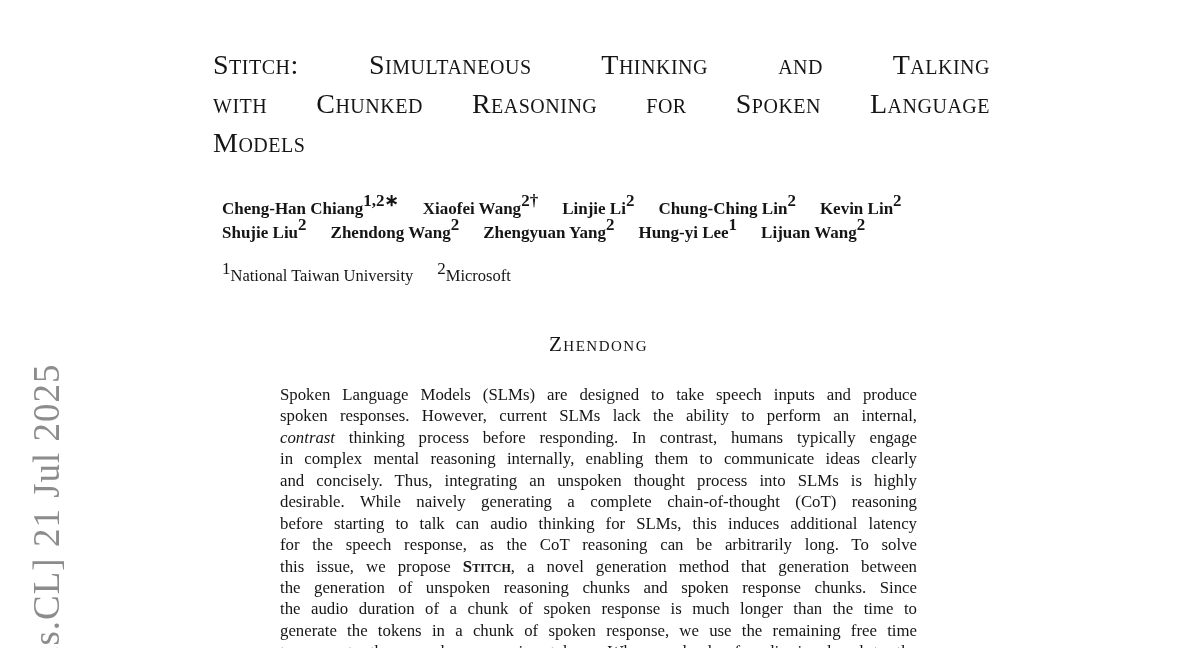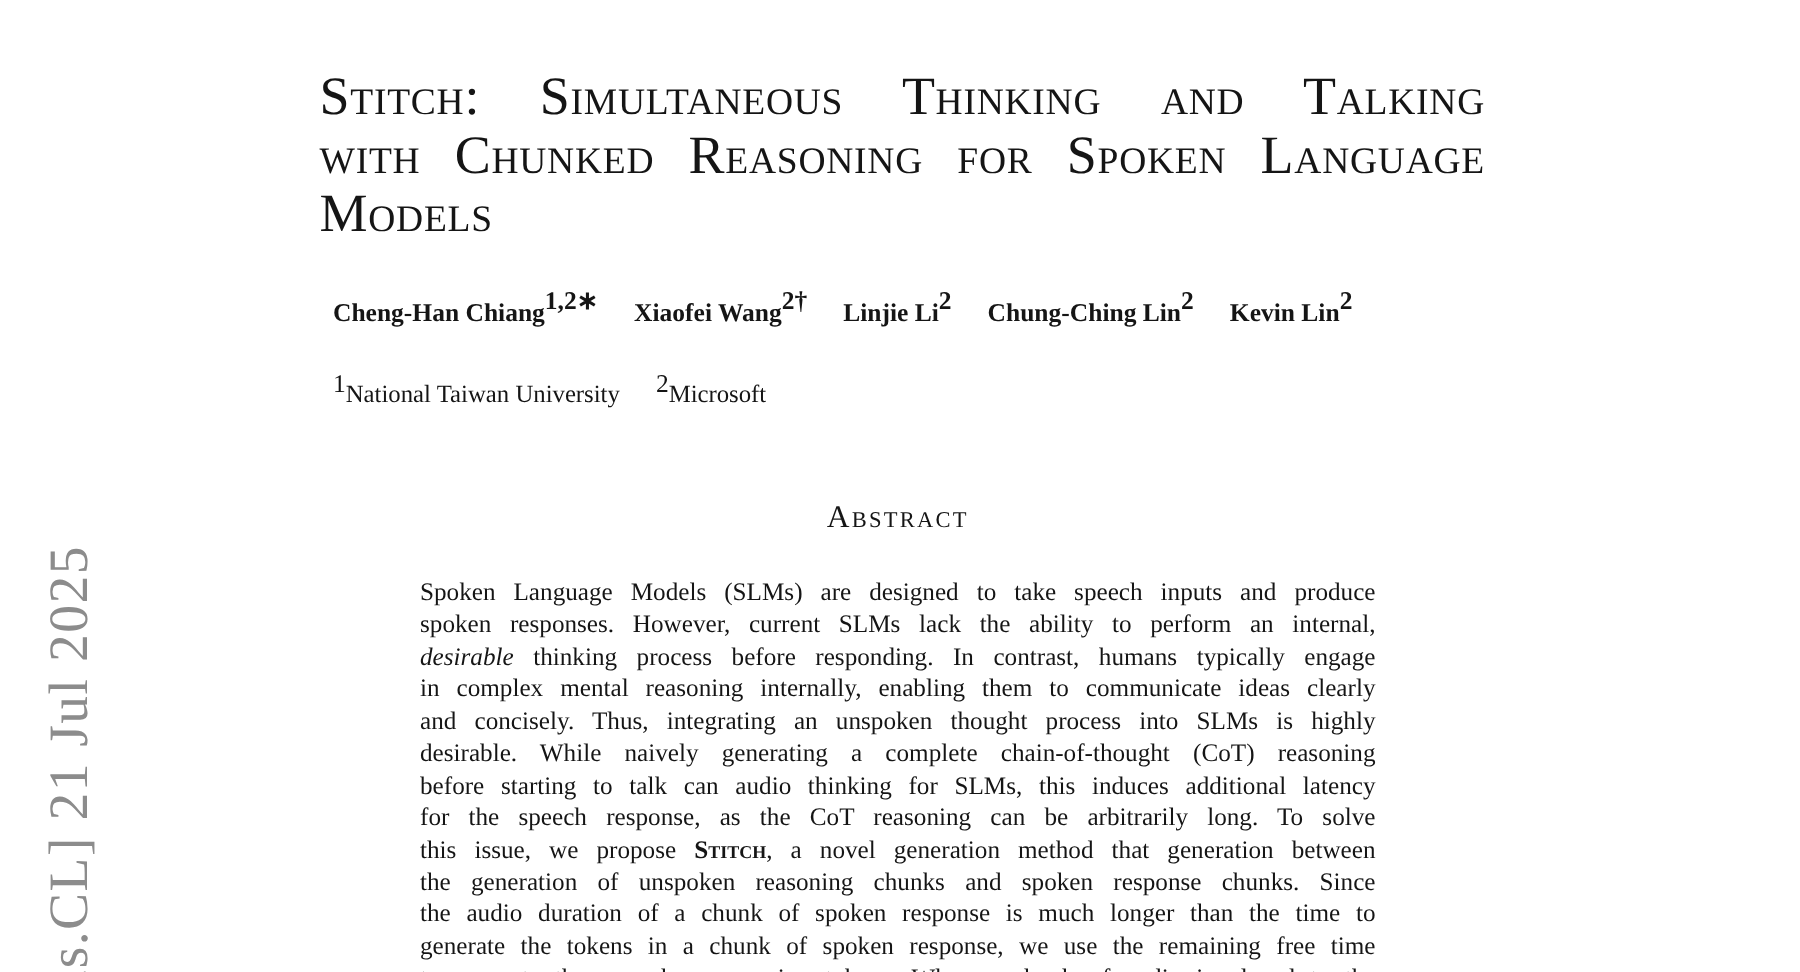--- a/index.html
+++ b/index.html
@@ -13,39 +13,39 @@
   .stamp {
     position:absolute; left:26px; top:663px;
     transform-origin:0 0; transform:rotate(-90deg);
     font-size:37px; line-height:42px; letter-spacing:1px;
     white-space:pre; color:#8c8c8c;
   }
 
   
   .title {
     position:absolute; left:213px; top:45px; width:777px;
-    font-size:36px; line-height:39px; font-variant:small-caps;
+    font-size:28px; line-height:39px; font-variant:small-caps;
     letter-spacing:0.5px;
   }
   .title .fill { text-align:justify; text-align-last:justify; }
 
   
   .authors {
     position:absolute; left:222px; top:197px;
     font-size:17px; font-weight:bold; line-height:24px; width:760px;
   }
   .author { margin-right:24px; white-space:nowrap; }
   .author:last-child { margin-right:0; }
   .authors sup, .affils sup {
     font-size:17px; line-height:0; position:relative; top:-1px;
   }
 
   
   .affils {
-    position:absolute; left:222px; top:252px;
+    position:absolute; left:222px; top:265px;
     font-size:16.5px; line-height:22px;
   }
   .affil { margin-right:24px; white-space:nowrap; }
 
   
   .abstract-head {
     position:absolute; left:280px; top:332px; width:637px;
     text-align:center; font-variant:small-caps;
     font-size:21px; letter-spacing:1.5px;
   }
@@ -68,30 +68,31 @@
   <div class="stamp">cs.CL] 21 Jul 2025</div>
 
   <div class="title">
     <div class="fill">Stitch: Simultaneous Thinking and Talking</div>
     <div class="fill">with Chunked Reasoning for Spoken Language</div>
     <div>Models</div>
   </div>
 
   <div class="authors">
     <div id="authors-line1"><span class="author">Cheng-Han Chiang<sup>1,2∗</sup></span><span class="author">Xiaofei Wang<sup>2†</sup></span><span class="author">Linjie Li<sup>2</sup></span><span class="author">Chung-Ching Lin<sup>2</sup></span><span class="author">Kevin Lin<sup>2</sup></span></div>
+    <div id="authors-line2"><span class="author">Shujie Liu<sup>2</sup></span><span class="author">Zhendong Wang<sup>2</sup></span><span class="author">Zhengyuan Yang<sup>2</sup></span><span class="author">Hung-yi Lee<sup>1</sup></span><span class="author">Lijuan Wang<sup>2</sup></span></div>
   </div>
 
   <div class="affils" id="affils"><span class="affil"><sup>1</sup><span>National Taiwan University</span></span><span class="affil"><sup>2</sup><span>Microsoft</span></span></div>
 
-  <div class="abstract-head">Abstract</div>
+  <div class="abstract-head">Zhendong</div>
 
   <div class="abstract" id="abstract-body">
       <div class="abs-line"><span class="n">Spoken Language Models (SLMs) are designed to take speech inputs and produce</span></div>
       <div class="abs-line"><span class="n">spoken responses. However, current SLMs lack the ability to perform an internal,</span></div>
-      <div class="abs-line"><span class="i">desirable</span><span class="n"> thinking process before responding. In contrast, humans typically engage</span></div>
+      <div class="abs-line"><span class="i">contrast</span><span class="n"> thinking process before responding. In contrast, humans typically engage</span></div>
       <div class="abs-line"><span class="n">in complex mental reasoning internally, enabling them to communicate ideas clearly</span></div>
       <div class="abs-line"><span class="n">and concisely. Thus, integrating an unspoken thought process into SLMs is highly</span></div>
       <div class="abs-line"><span class="n">desirable. While naively generating a complete chain-of-thought (CoT) reasoning</span></div>
       <div class="abs-line"><span class="n">before starting to talk can audio thinking for SLMs, this induces additional latency</span></div>
       <div class="abs-line"><span class="n">for the speech response, as the CoT reasoning can be arbitrarily long. To solve</span></div>
       <div class="abs-line"><span class="n">this issue, we propose </span><span class="b">Stitch</span><span class="n">, a novel generation method that generation between</span></div>
       <div class="abs-line"><span class="n">the generation of unspoken reasoning chunks and spoken response chunks. Since</span></div>
       <div class="abs-line"><span class="n">the audio duration of a chunk of spoken response is much longer than the time to</span></div>
       <div class="abs-line"><span class="n">generate the tokens in a chunk of spoken response, we use the remaining free time</span></div>
       <div class="abs-line"><span class="n">to generate the unspoken reasoning tokens. When a chunk of audio is played to the</span></div>

